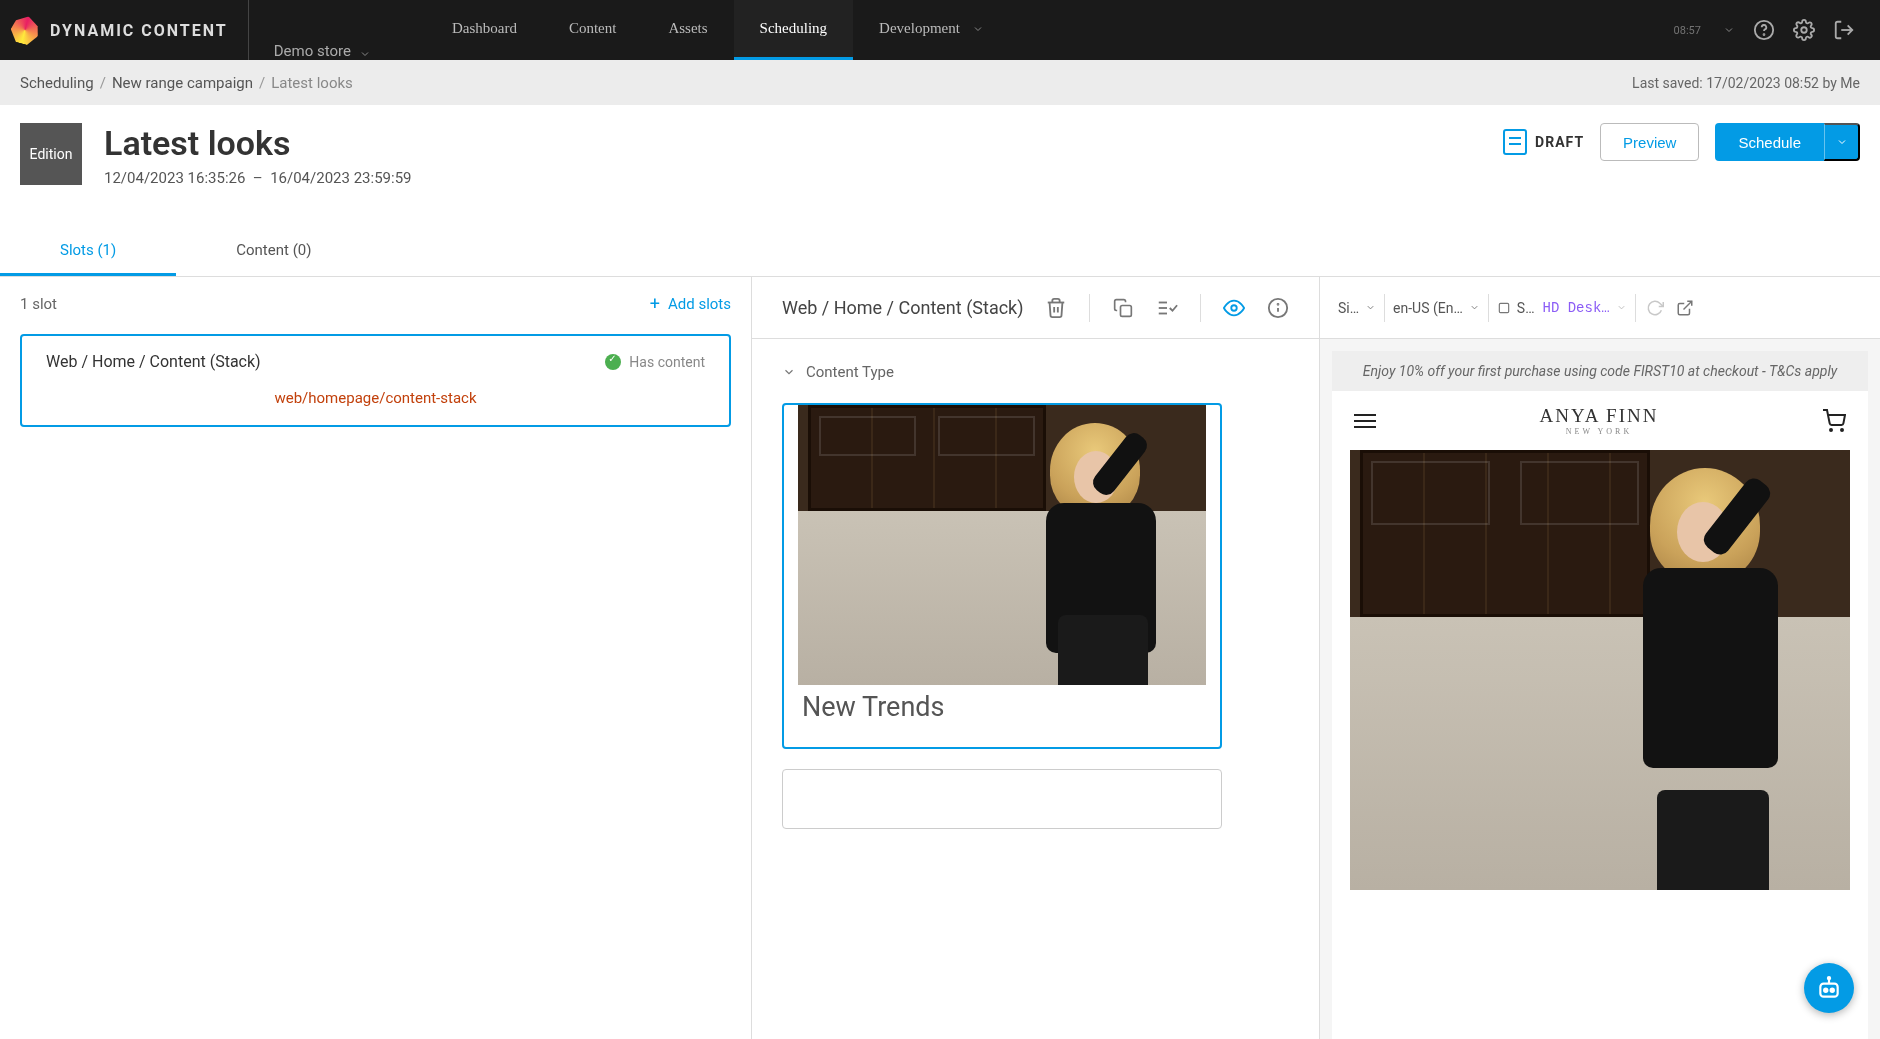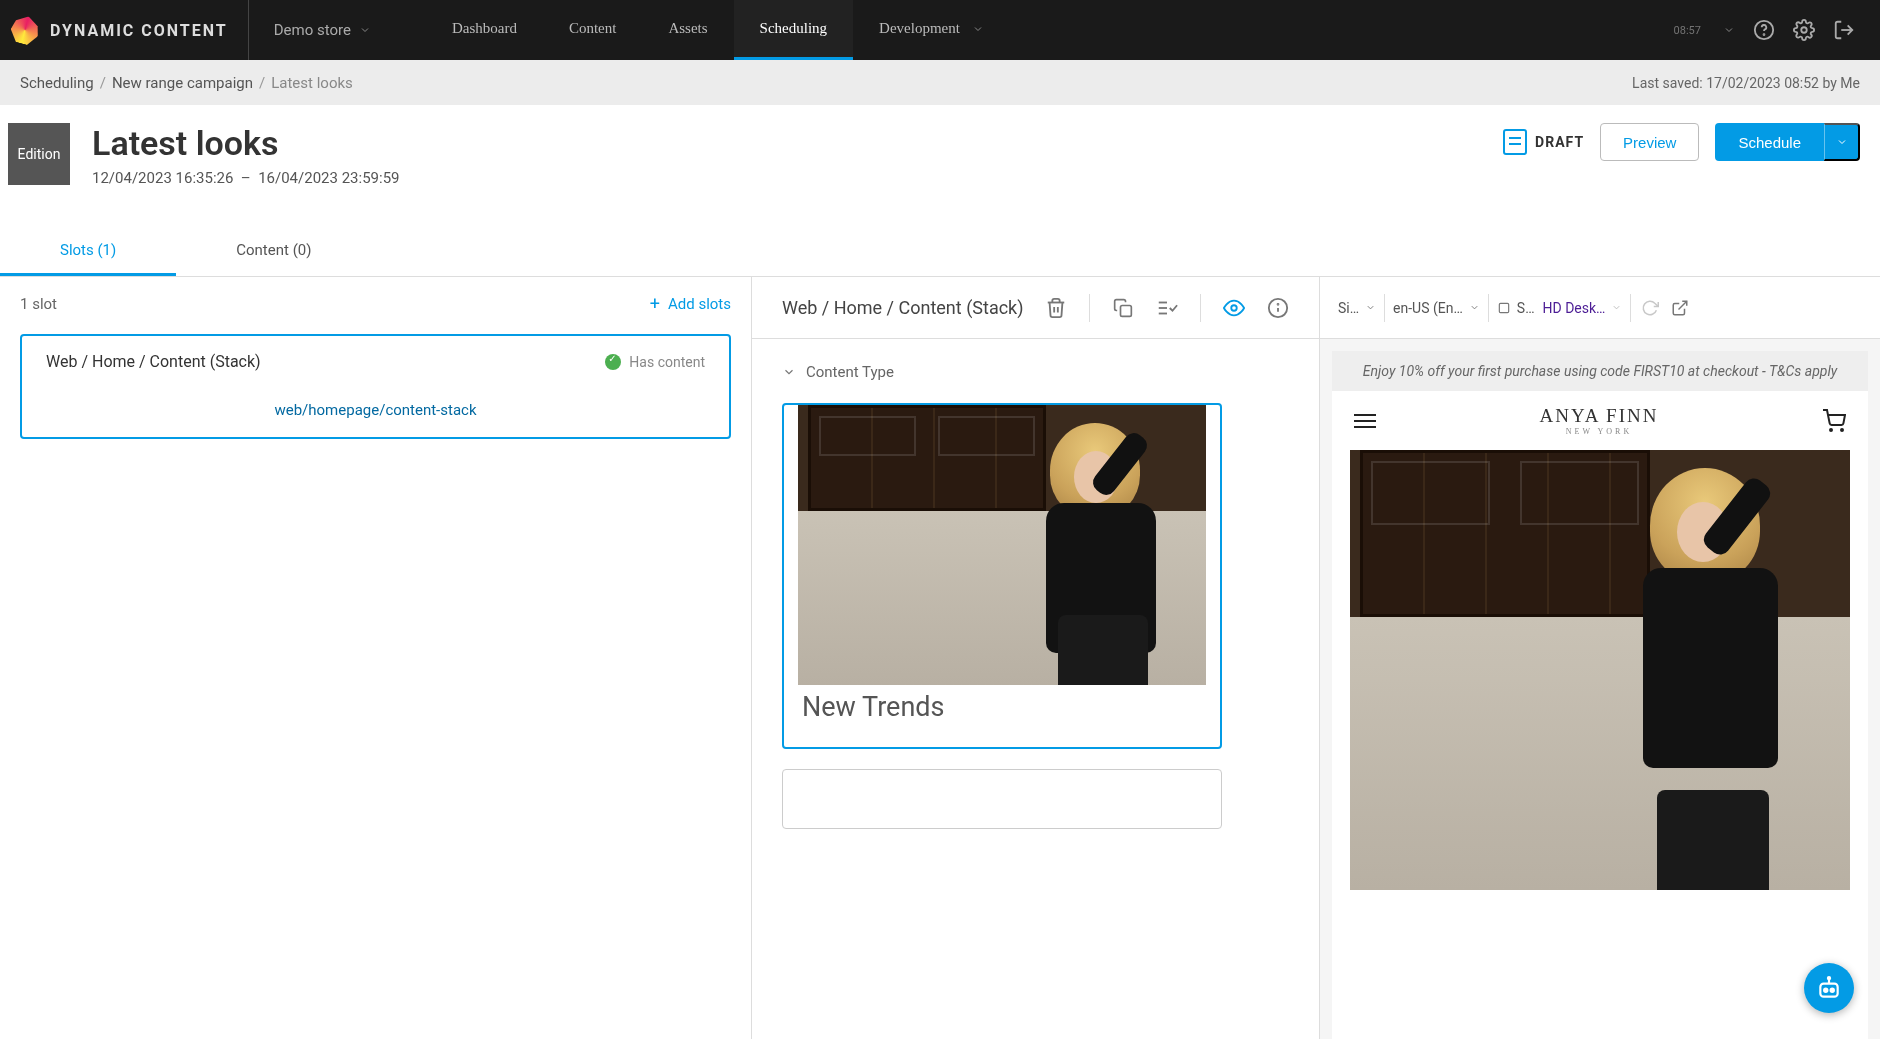--- a/index.html
+++ b/index.html
@@ -3,38 +3,38 @@
 <meta charset="utf-8">
 <style>
 * { margin: 0; padding: 0; box-sizing: border-box; }
 body { font-family: -apple-system, BlinkMacSystemFont, "Segoe UI", Roboto, sans-serif; font-size: 14px; color: #333; background: #fff; overflow: hidden; width: 1880px; height: 1039px; }
 
 
 .topnav { height: 60px; background: #1a1a1a; display: flex; align-items: center; color: #ccc; }
 .logo { width: 50px; height: 49px; display: flex; align-items: center; justify-content: center; }
 .logo-icon { width: 28px; height: 28px; background: conic-gradient(#e91e63, #ffeb3b, #e91e63); clip-path: polygon(50% 0, 90% 25%, 100% 60%, 70% 100%, 30% 100%, 0 60%, 10% 25%); transform: rotate(15deg); }
 .brand { font-weight: 700; letter-spacing: 2px; font-size: 16px; color: #ddd; padding-right: 20px; }
-.store-picker { display: flex; align-items: center; gap: 8px; padding: 0 25px; border-left: 1px solid #444; height: 100%; color: #aaa; font-size: 15px; }
+.store-picker { display: flex; align-items: flex-end; gap: 8px; padding: 0 25px; border-left: 1px solid #444; height: 100%; color: #aaa; font-size: 15px; }
 .topnav-tabs { display: flex; height: 100%; margin-left: 30px; }
 .topnav-tab { padding: 0 26px; display: flex; align-items: center; color: #bbb; font-size: 15px; cursor: pointer; border-bottom: 3px solid transparent; font-family: Liberation Serif, serif; }
 .topnav-tab.active { color: #fff; border-bottom-color: #039be5; background: #222; }
 .dev-arrow { margin-left: 12px; }
 .topnav-right { margin-left: auto; display: flex; align-items: center; gap: 18px; padding-right: 25px; }
 .time { color: #737373; font-size: 11px; margin-right: 4px; }
 .icon-btn { width: 22px; height: 22px; display: flex; align-items: center; justify-content: center; cursor: pointer; }
 svg { display: block; }
 
 
 .breadcrumb-bar { height: 45px; background: #ececec; display: flex; align-items: center; padding: 0 20px; font-size: 15px; color: #555; }
 .breadcrumb-bar .last-saved { margin-left: auto; font-size: 14px; color: #666; }
 .crumb-link { color: #555; cursor: pointer; }
 .crumb-sep { margin: 0 6px; color: #999; }
 
 
-.page-header { padding: 18px 20px 10px 8px; display: flex; align-items: flex-start; }
+.page-header { padding: 18px 20px 10px 20px; display: flex; align-items: flex-start; }
 .edition-badge { width: 62px; height: 62px; background: #555; color: #fff; display: flex; align-items: center; justify-content: center; font-size: 14px; margin-right: 22px; }
 .header-text h1 { font-size: 34px; font-weight: 600; margin-bottom: 6px; }
 .header-dates { font-size: 15px; color: #555; }
 .header-actions { margin-left: auto; display: flex; align-items: center; gap: 16px; }
 .status-draft { display: flex; align-items: center; gap: 8px; font-weight: 700; letter-spacing: 1px; color: #333; }
 .draft-icon { width: 24px; height: 26px; border: 2px solid #039be5; border-radius: 3px; position: relative; }
 .draft-icon::before, .draft-icon::after { content: ""; position: absolute; left: 4px; right: 4px; height: 2px; background: #039be5; }
 .draft-icon::before { top: 6px; }
 .draft-icon::after { top: 12px; }
 .btn { height: 38px; padding: 0 22px; border-radius: 4px; font-size: 15px; cursor: pointer; border: 1px solid transparent; display: flex; align-items: center; }
@@ -55,21 +55,21 @@
 .slot-header { display: flex; align-items: center; margin-bottom: 20px; }
 .slot-count { color: #666; font-size: 15px; }
 .add-slots { margin-left: auto; color: #039be5; font-size: 15px; cursor: pointer; display: flex; align-items: center; gap: 8px; }
 .plus { font-size: 18px; }
 .slot-card { border: 2px solid #039be5; border-radius: 4px; padding: 16px 24px 18px; }
 .slot-card-top { display: flex; align-items: center; }
 .slot-title { font-size: 16px; color: #333; }
 .slot-status { margin-left: auto; display: flex; align-items: center; gap: 8px; color: #888; font-size: 14px; }
 .status-dot { width: 16px; height: 16px; border-radius: 50%; background: #4caf50; position: relative; }
 .status-dot::after { content: "✓"; color: #fff; font-size: 10px; position: absolute; left: 3px; top: -1px; }
-.slot-path { text-align: center; color: #0369a1; font-size: 15px; margin-top: 30px; }
+.slot-path { text-align: center; color: #c2410c; font-size: 15px; margin-top: 18px; }
 
 
 .middle-panel { flex: 1; min-width: 0; display: flex; flex-direction: column; border-right: 1px solid #ddd; }
 .middle-header { height: 62px; border-bottom: 1px solid #ddd; display: flex; align-items: center; padding: 0 30px; }
 .middle-title { font-size: 18px; color: #444; }
 .middle-actions { margin-left: auto; display: flex; align-items: center; gap: 22px; }
 .vsep { width: 1px; height: 28px; background: #ddd; }
 .middle-body { padding: 24px 30px; overflow: auto; }
 .ct-header { display: flex; align-items: center; gap: 10px; color: #666; font-size: 15px; margin-bottom: 22px; }
 .content-card { border: 2px solid #039be5; border-radius: 4px; width: 440px; margin-bottom: 20px; overflow: hidden; }
@@ -321,21 +321,21 @@
             <polyline points="6 9 12 15 18 9"></polyline>
           </svg>
       </div>
       <div class="vsep"></div>
       <div class="toolbar-pill">
         <svg width="14" height="14" viewBox="0 0 24 24" fill="none" stroke="#777" stroke-width="2">
             <rect x="4" y="4" width="16" height="16" rx="2"></rect>
           </svg>
         <span>S…</span>
       </div>
-      <div class="toolbar-pill" style="color:#4c1d95;">
+      <div class="toolbar-pill" style="color:#8b5cf6;font-family:Liberation Mono, monospace;">
         <span>HD Desk…</span>
         <svg width="11" height="11" viewBox="0 0 24 24" fill="none" stroke="#bbb" stroke-width="2">
             <polyline points="6 9 12 15 18 9"></polyline>
           </svg>
       </div>
       <div class="vsep"></div>
       <div class="icon-btn" style="opacity:0.4;">
         <svg width="18" height="18" viewBox="0 0 24 24" fill="none" stroke="#777" stroke-width="2">
             <polyline points="23 4 23 10 17 10"></polyline>
             <path d="M20.49 15a9 9 0 1 1-2.12-9.36L23 10"></path>

